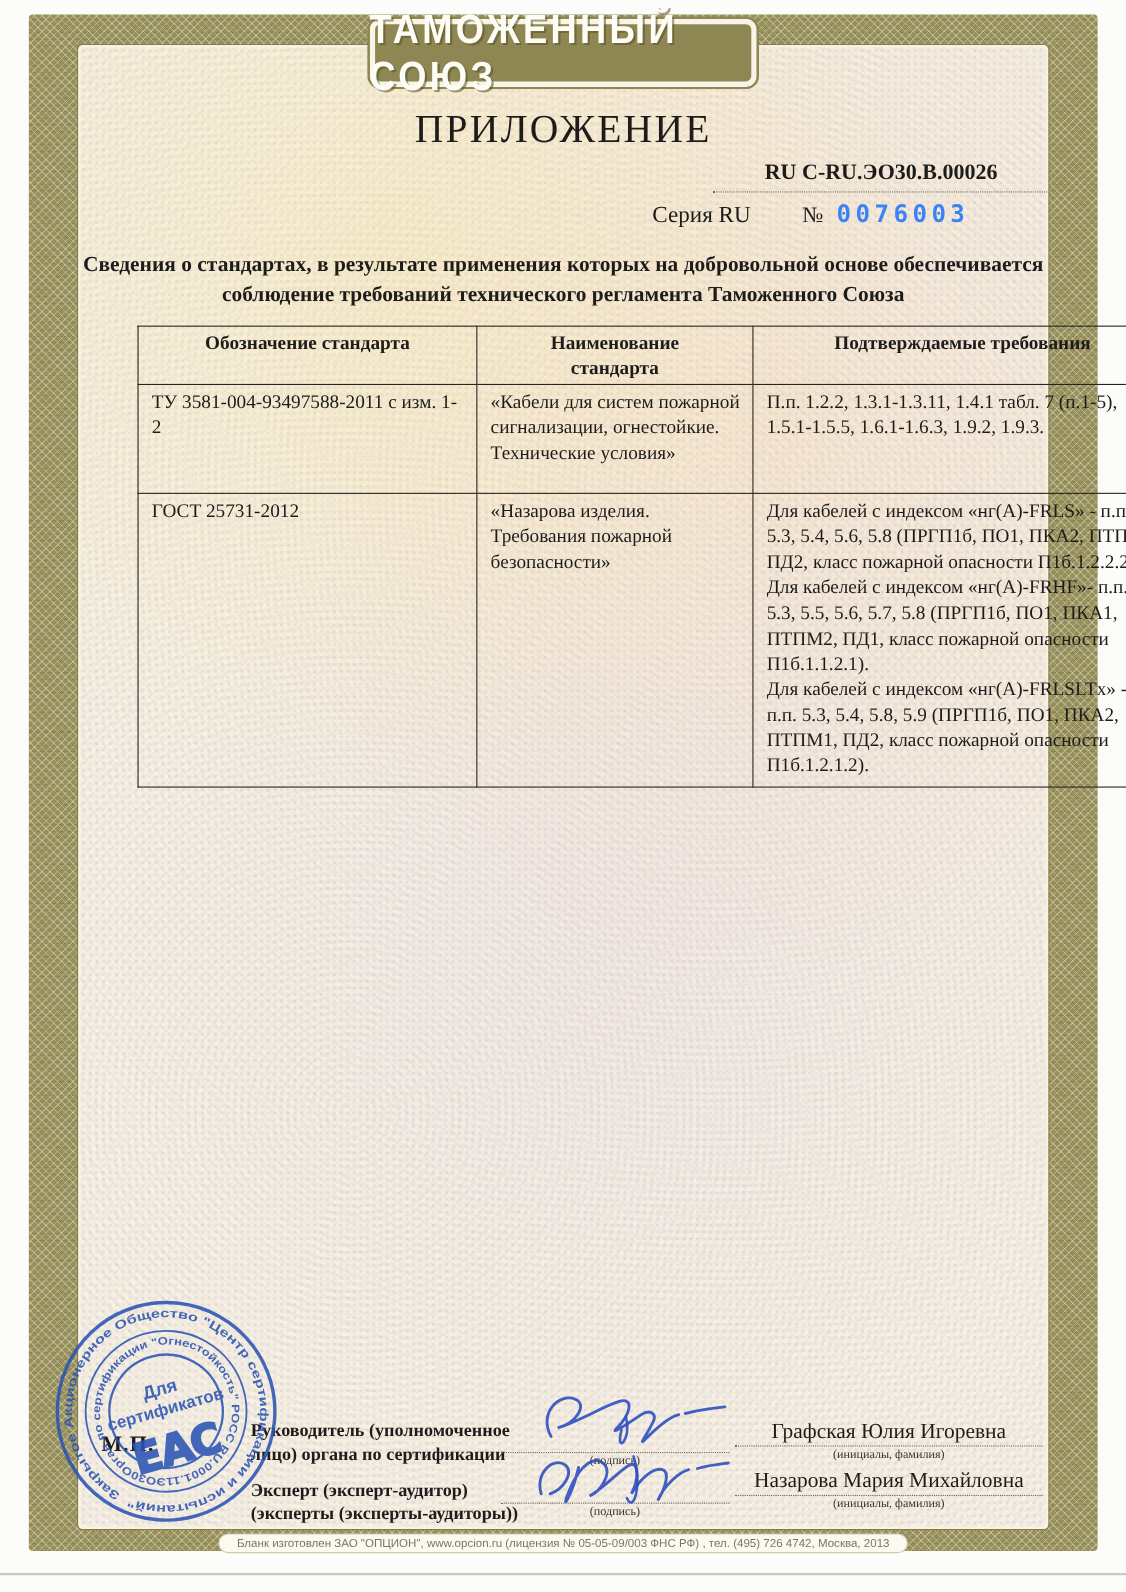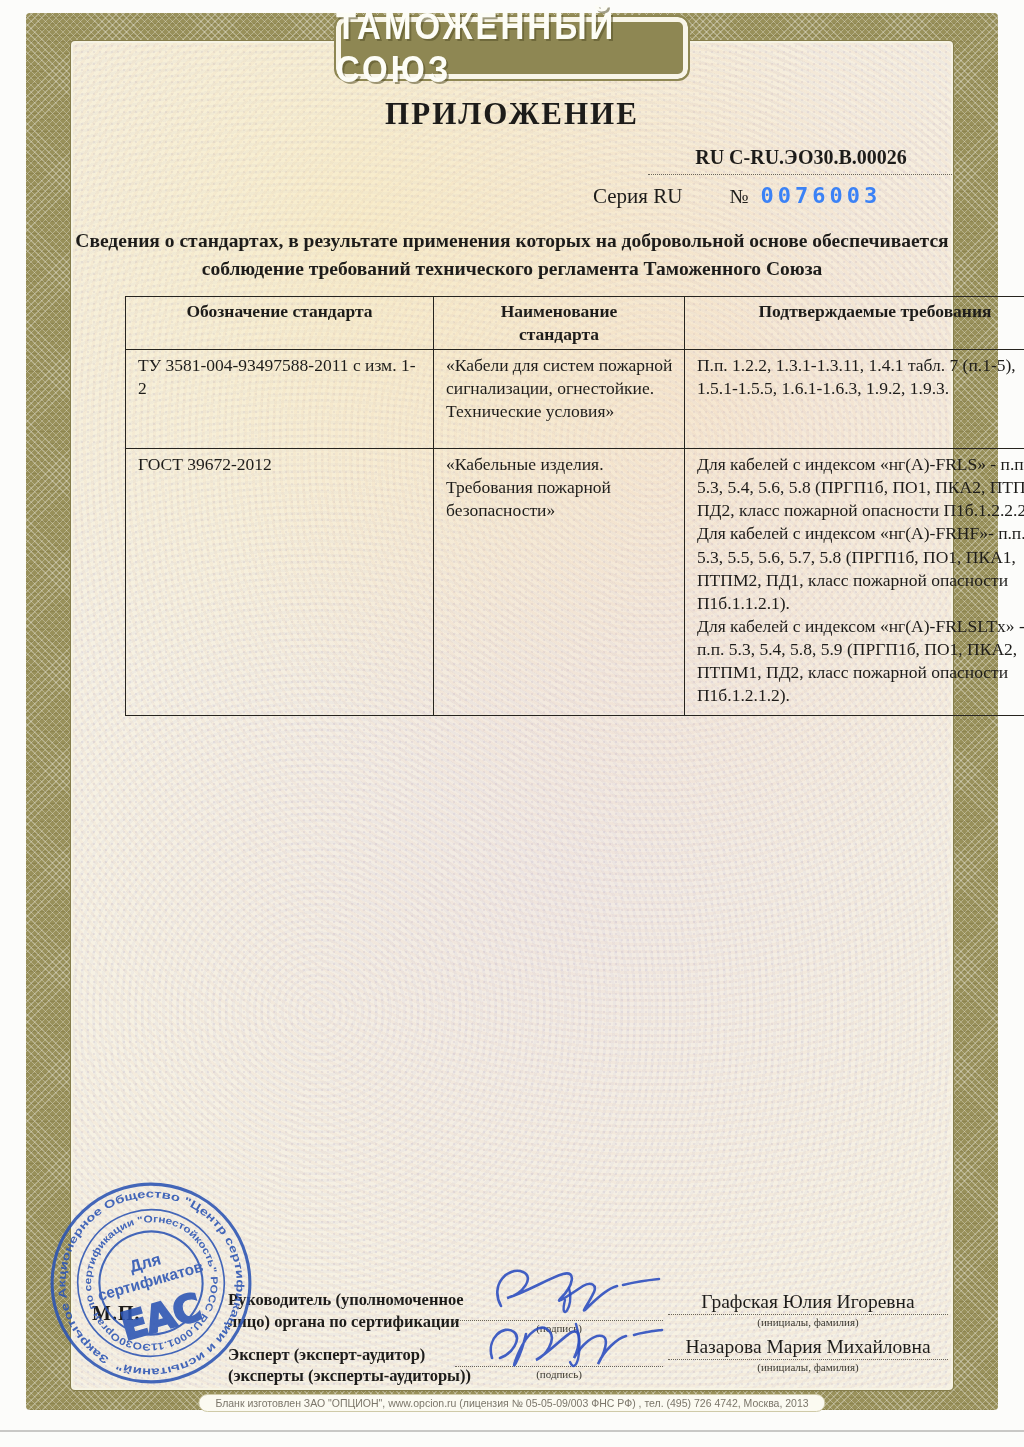--- a/index.html
+++ b/index.html
@@ -26,21 +26,21 @@
          box-shadow:0 0 0 2px #f6f3e4, 0 0 0 3px #857d4c;
          border-radius:2px;}
   .banner{position:absolute;top:15px;left:50%;transform:translateX(-50%);
           width:352px;height:62px;background:#8e8753;border:2px solid #8e8753;
           box-shadow:inset 0 0 0 5px #f8f5e8;border-radius:12px;
           display:flex;align-items:center;justify-content:center;z-index:3;}
   .banner span{font-family:"Liberation Sans", sans-serif;font-weight:bold;font-size:33px;
           letter-spacing:3px;color:#fdfdf6;text-shadow:2px 2px 0 rgba(85,80,40,.55);
           transform:scaleY(1.12);}
   .abs{position:absolute;z-index:4;}
-  .title{top:96px;left:0;width:100%;text-align:center;font-weight:bold;font-size:31px;letter-spacing:2px;}
+  .title{top:96px;left:0;width:100%;text-align:center;font-weight:normal;font-size:36px;letter-spacing:2px;}
   .subtitle{top:151px;left:223px;font-weight:bold;font-size:22px;letter-spacing:.5px;}
   .certnum{top:146px;left:650px;width:302px;text-align:center;font-weight:bold;font-size:20px;}
   .certline{top:150px;left:648px;width:304px;height:24px;border-bottom:1.5px dotted #6b675c;}
   .series-row{top:183px;left:593px;display:flex;align-items:baseline;}
   .series-label{font-size:21px;}
   .numsign{font-size:20px;margin-left:47px;}
   .serial{font-family:"DejaVu Sans Mono", monospace;font-weight:bold;font-size:22px;
           letter-spacing:4px;margin-left:12px;}
   .intro{top:227px;left:72px;width:880px;text-align:center;font-weight:bold;font-size:19.5px;line-height:1.42;}
   table.std{position:absolute;z-index:4;left:125px;top:296px;width:941px;border-collapse:collapse;
@@ -109,22 +109,22 @@
       </tr>
     </thead>
     <tbody>
       <tr class="r1">
         <td class="preline">ТУ 3581-004-93497588-2011 с изм. 1-2</td>
         <td class="preline">«Кабели для систем пожарной сигнализации, огнестойкие.
 Технические условия»</td>
         <td class="preline">П.п. 1.2.2, 1.3.1-1.3.11, 1.4.1 табл. 7 (п.1-5), 1.5.1-1.5.5, 1.6.1-1.6.3, 1.9.2, 1.9.3.</td>
       </tr>
       <tr>
-        <td class="preline">ГОСТ 39672-2012</td>
-        <td class="preline">«Кабельные изделия.
+        <td class="preline">ГОСТ 25731-2012</td>
+        <td class="preline">«Назарова изделия.
 Требования пожарной безопасности»</td>
         <td class="preline">Для кабелей с индексом «нг(А)-FRLS» -  п.п. 5.3, 5.4, 5.6, 5.8 (ПРГП1б, ПО1, ПКА2, ПТПМ2, ПД2, класс пожарной опасности П1б.1.2.2.2).
 Для кабелей с индексом «нг(А)-FRHF»- п.п. 5.3, 5.5, 5.6, 5.7, 5.8 (ПРГП1б, ПО1, ПКА1, ПТПМ2, ПД1, класс пожарной опасности П1б.1.1.2.1).
 Для кабелей с индексом «нг(А)-FRLSLTх» -  п.п. 5.3, 5.4, 5.8, 5.9 (ПРГП1б, ПО1, ПКА2, ПТПМ1, ПД2, класс пожарной опасности П1б.1.2.1.2).</td>
       </tr>
     </tbody>
   </table>
 
   <div class="abs mp">М.П.</div>
 

